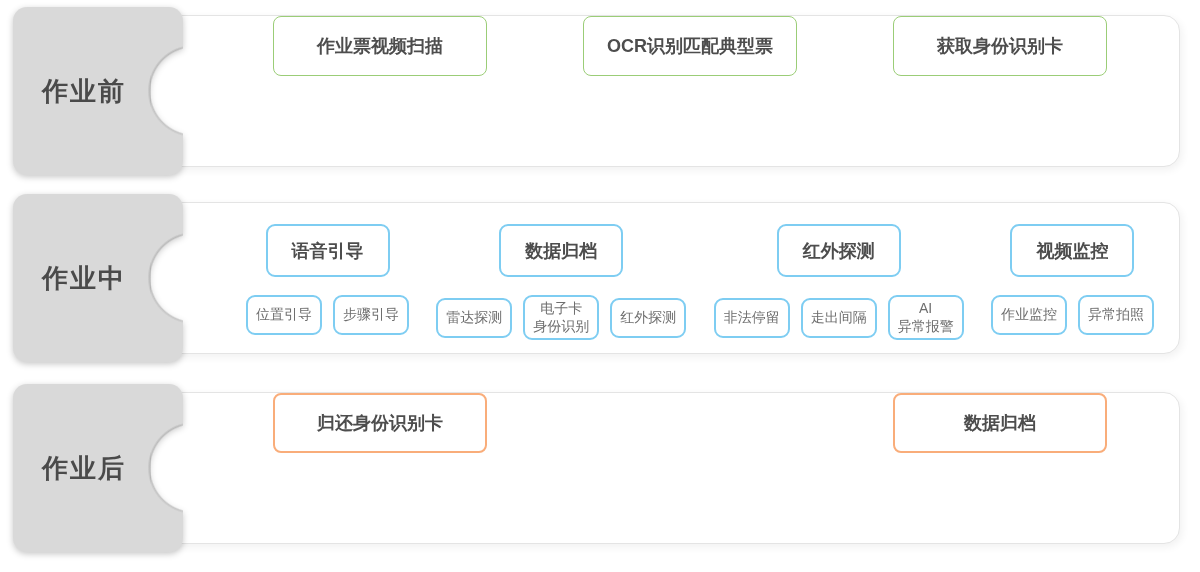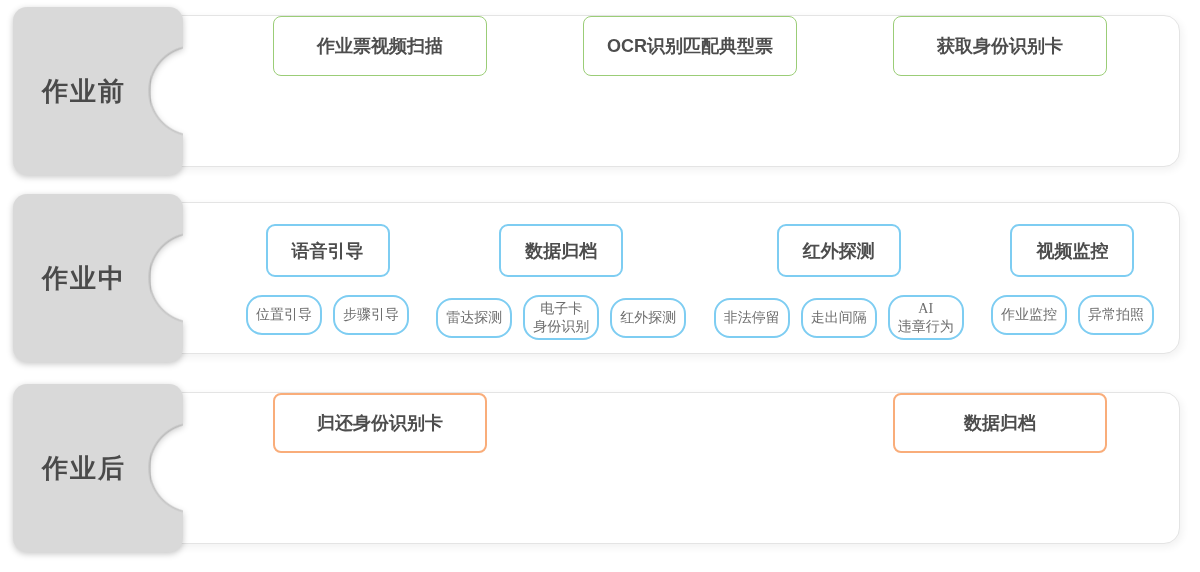--- a/index.html
+++ b/index.html
@@ -129,30 +129,29 @@
     align-items: center;
     gap: 11px;
   }
   .sub-box {
     min-width: 76px;
     min-height: 40px;
     box-sizing: border-box;
     padding: 3px 8px;
     background: #fff;
     border: 2px solid var(--accent, #999);
-    border-radius: 16px;
+    border-radius: 9px;
     display: flex;
     align-items: center;
     justify-content: center;
     text-align: center;
     white-space: pre-line;
     font-size: 14px;
     line-height: 1.25;
     color: var(--sub-text, #6e6e6e);
-    font-family: Liberation Serif, serif;
   }
 </style>
 </head>
 <body>
 
 <div class="canvas" style="--tab-bg: #d9d9d9; --panel-border: #e4e4e4; --label-text: #4a4a4a; --box-text: #4d4d4d; --sub-text: #6e6e6e;">
 
   <section class="row row-1 s-before" style="--accent: #9bcd77;">
     <div class="panel">
       <div class="simple-content">
@@ -187,21 +186,21 @@
             <div class="sub-box">红外探测</div>
           </div>
         </div>
 
         <div class="group">
           <div class="group-head">红外探测</div>
           <div class="group-subs">
             <div class="sub-box">非法停留</div>
             <div class="sub-box">走出间隔</div>
             <div class="sub-box">AI
-违章行为</div>
+异常报警</div>
           </div>
         </div>
 
         <div class="group">
           <div class="group-head">视频监控</div>
           <div class="group-subs">
             <div class="sub-box">作业监控</div>
             <div class="sub-box">异常拍照</div>
           </div>
         </div>

